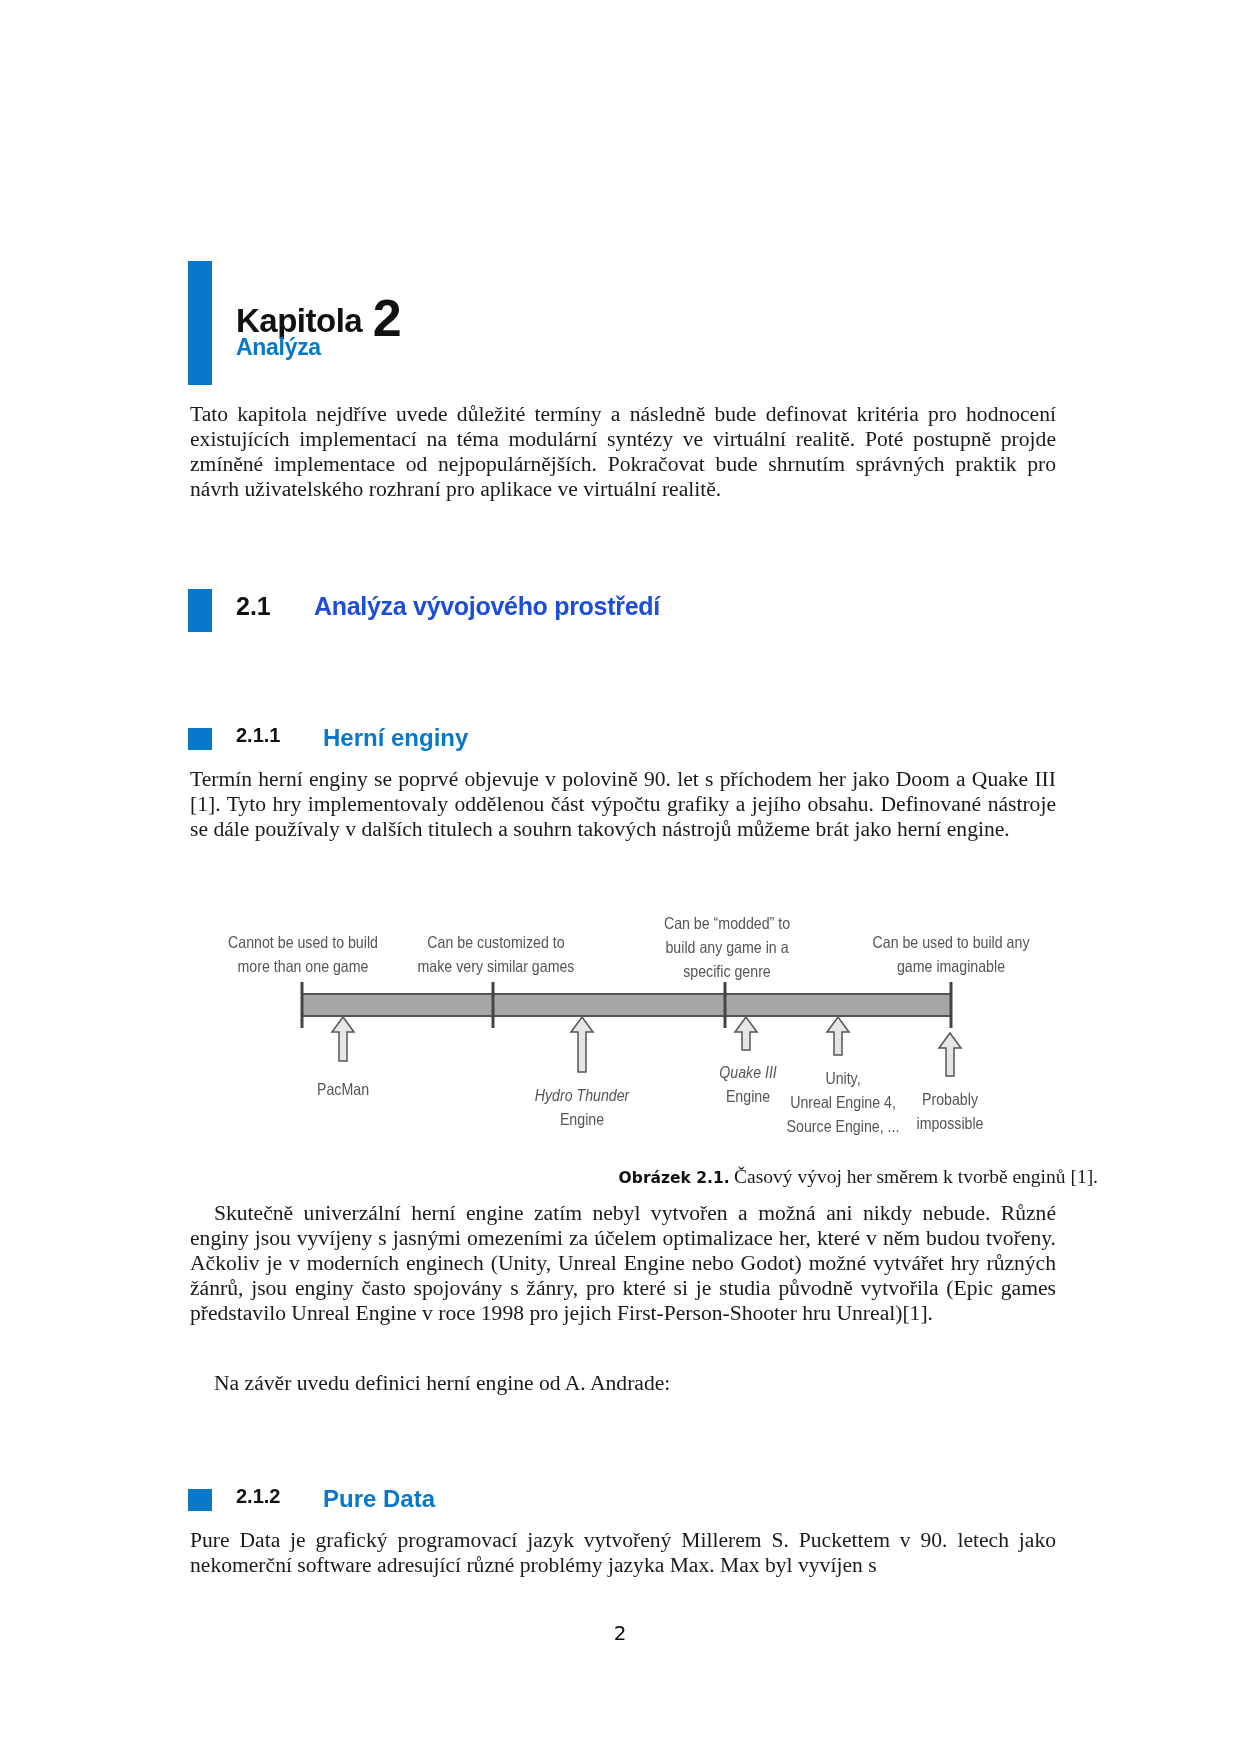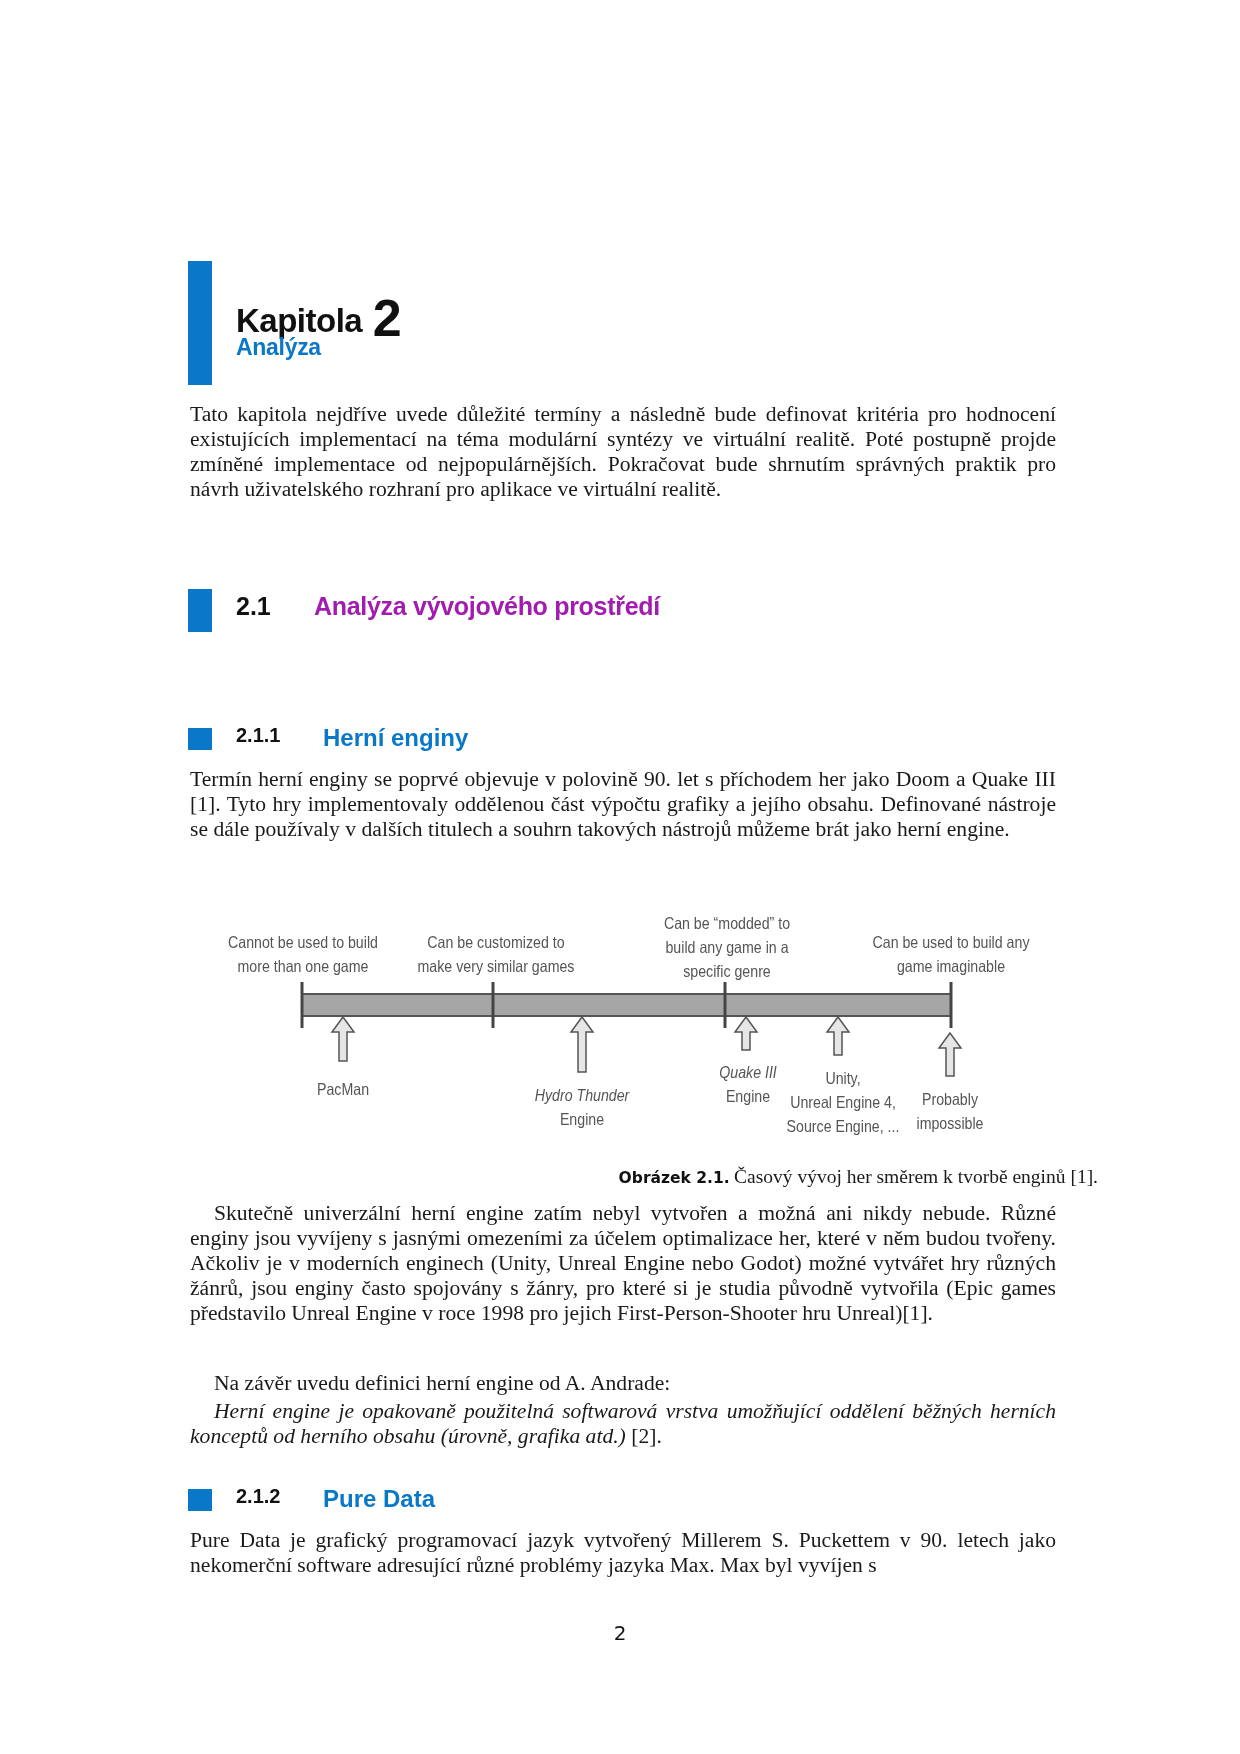--- a/index.html
+++ b/index.html
@@ -15,21 +15,21 @@
   .chap-num { font-size: 52px; font-weight: bold; margin-left: 2px; position: relative; top: 4px; }
   .chap-title { position: absolute; left: 236px; top: 334px; font-size: 23px; font-weight: bold; color: #0a78c8; letter-spacing: -0.3px; }
 
   
   .para { position: absolute; left: 190px; width: 866px; font-size: 21.6px; line-height: 25px; text-align: justify; }
   .italic { font-style: italic; }
 
   
   .sec-bar { position: absolute; left: 188px; width: 24px; height: 43px; background: #0a78c8; }
   .sec-num { position: absolute; left: 236px; font-size: 25px; font-weight: bold; color: #111; }
-  .sec-title { position: absolute; left: 314px; font-size: 25px; font-weight: bold; color: #a21caf; letter-spacing: -0.3px; }
+  .sec-title { position: absolute; left: 314px; font-size: 25px; font-weight: bold; color: #1d4ed8; letter-spacing: -0.3px; }
 
   
   .sub-bar { position: absolute; left: 188px; width: 24px; height: 22px; background: #0a78c8; }
   .sub-num { position: absolute; left: 236px; font-size: 20px; font-weight: bold; color: #111; }
   .sub-title { position: absolute; left: 323px; font-size: 24px; font-weight: bold; color: #0a78c8; }
 
   
   .figure { position: absolute; left: 200px; top: 895px; width: 860px; height: 250px; }
   .fig-label { position: absolute; font-family: "Liberation Sans", "DejaVu Sans", sans-serif; font-size: 16.5px; line-height: 24px; color: #555; text-align: center; white-space: nowrap; transform: translateX(-50%) scaleX(0.86); }
 
@@ -136,21 +136,20 @@
 
   <div class="caption">
     <span class="cap-label">Obrázek 2.1.</span>
     <span class="cap-text">Časový vývoj her směrem k tvorbě enginů [1].</span>
   </div>
 
   <p class="para serif" style="top:1201px; margin:0; text-indent:24px;">Skutečně univerzální herní engine zatím nebyl vytvořen a možná ani nikdy nebude. Různé enginy jsou vyvíjeny s jasnými omezeními za účelem optimalizace her, které v něm budou tvořeny. Ačkoliv je v moderních enginech (Unity, Unreal Engine nebo Godot) možné vytvářet hry různých žánrů, jsou enginy často spojovány s žánry, pro které si je studia původně vytvořila (Epic games představilo Unreal Engine v roce 1998 pro jejich First-Person-Shooter hru Unreal)[1].</p>
 
   <p class="para serif" style="top:1371px; margin:0; text-indent:24px;">Na závěr uvedu definici herní engine od A. Andrade:</p>
 
-  <p class="para serif" style="top:1399px; margin:0; text-indent:24px;"><span class="italic">Herní engine je opakovaně použitelná softwarová vrstva umožňující oddělení běžných herních konceptů od herního obsahu (úrovně, grafika atd.)</span><span> [2].</span></p>
 
   <div class="sub-bar" style="top:1489px;"></div>
   <div class="sub-num sans" style="top:1485px;">2.1.2</div>
   <div class="sub-title sans" style="top:1485px;">Pure Data</div>
   <p class="para serif" style="top:1528px; margin:0;">Pure Data je grafický programovací jazyk vytvořený Millerem S. Puckettem v 90. letech jako nekomerční software adresující různé problémy jazyka Max. Max byl vyvíjen s</p>
 
   <div class="page-number">2</div>
 </div>
 
 </body></html>

